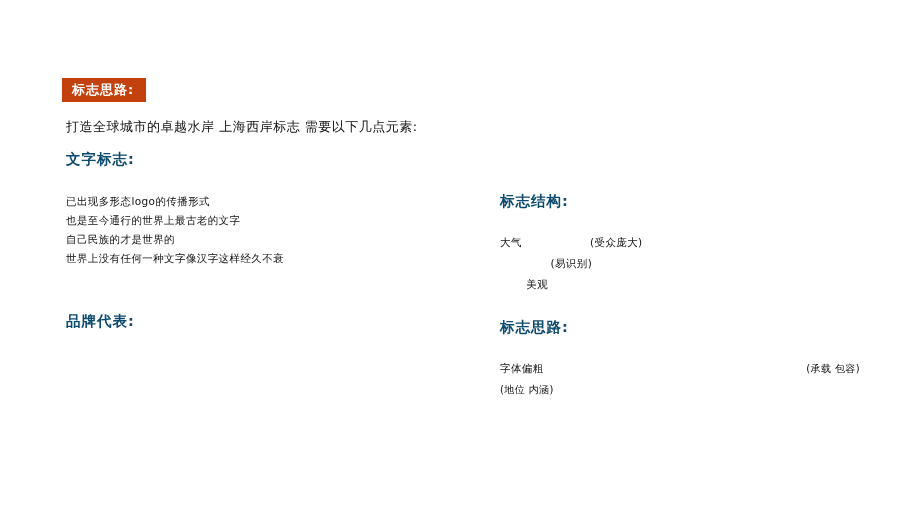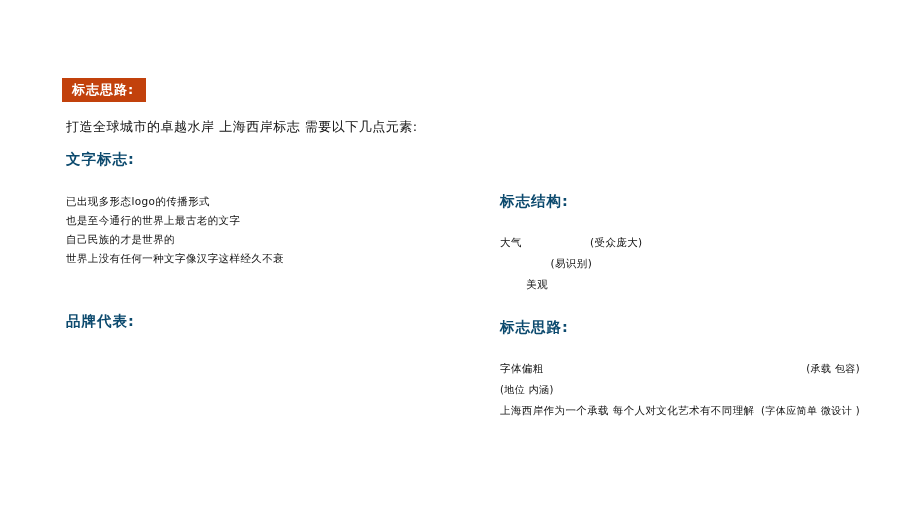--- a/index.html
+++ b/index.html
@@ -133,19 +133,15 @@
 
   <div class="block heading" id="h-image">标志思路:</div>
   <div class="block" id="image-lines" style="width:360px;">
     <div class="line-wide row" style="justify-content:space-between;">
       <span class="main">字体偏粗</span>
       <span class="aside">(承载  包容)</span>
     </div>
     <div class="line-wide row" style="justify-content:space-between;">
       <span class="aside">(地位  内涵)</span>
     </div>
-    <div class="line-wide row" style="justify-content:space-between;">
-      <span class="main">上海西岸作为一个承载   每个人对文化艺术有不同理解</span>
-      <span class="aside">(字体应简单  微设计 )</span>
-    </div>
   </div>
 
 </div>
 
 </body></html>

